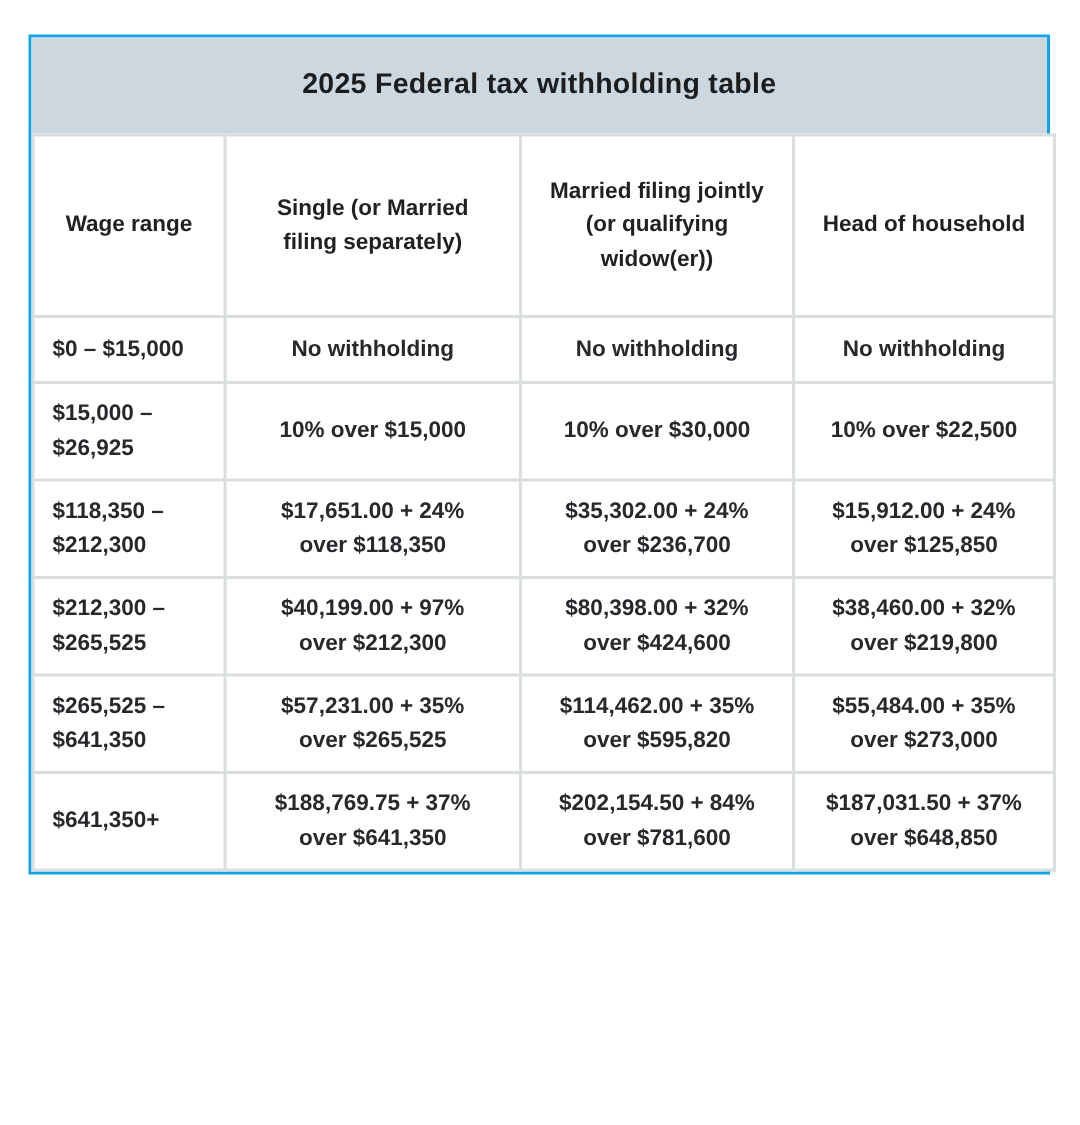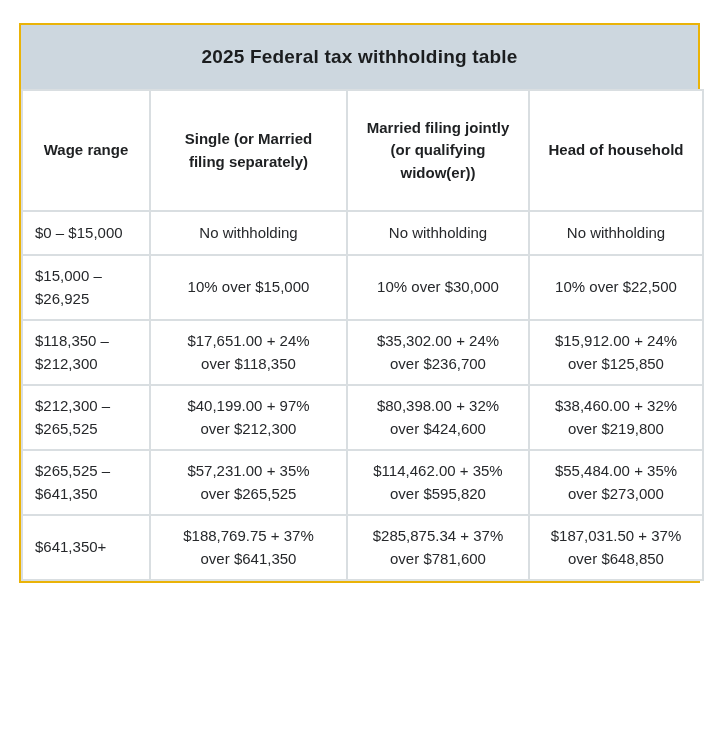--- a/index.html
+++ b/index.html
@@ -8,21 +8,21 @@
     width: 720px; height: 750px;
     background: #ffffff;
     font-family: "Liberation Sans", sans-serif;
     color: #26282b;
     overflow: hidden;
   }
   .figure {
     position: absolute;
     left: 19px; top: 23px;
     width: 681px;
-    border: 2px solid #eab308;
+    border: 2px solid #0ea5e9;
     background: #ffffff;
   }
   .title-band {
     height: 64px;
     background: #cdd7df;
     display: flex;
     align-items: center;
     justify-content: center;
     font-size: 19px;
     font-weight: bold;
@@ -40,20 +40,21 @@
   .tax-table col.c4 { width: 174px; }
   .tax-table th, .tax-table td {
     border: 2px solid #d9dee1;
     font-size: 15px;
     text-align: center;
     vertical-align: middle;
     white-space: pre-line;
     line-height: 1.5;
     padding: 4px 6px;
     background: #ffffff;
+    font-weight: bold;
   }
   .tax-table th {
     font-weight: bold;
     color: #1e2022;
     height: 121px;
   }
   .tax-table td.wage {
     text-align: left;
     padding-left: 12px;
   }
@@ -125,20 +126,20 @@
 over $265,525</td>
         <td>$114,462.00 + 35%
 over $595,820</td>
         <td>$55,484.00 + 35%
 over $273,000</td>
       </tr>
       <tr class="rn">
         <td class="wage">$641,350+</td>
         <td>$188,769.75 + 37%
 over $641,350</td>
-        <td>$285,875.34 + 37%
+        <td>$202,154.50 + 84%
 over $781,600</td>
         <td>$187,031.50 + 37%
 over $648,850</td>
       </tr>
     </tbody>
   </table>
 </div>
 
 </body></html>

